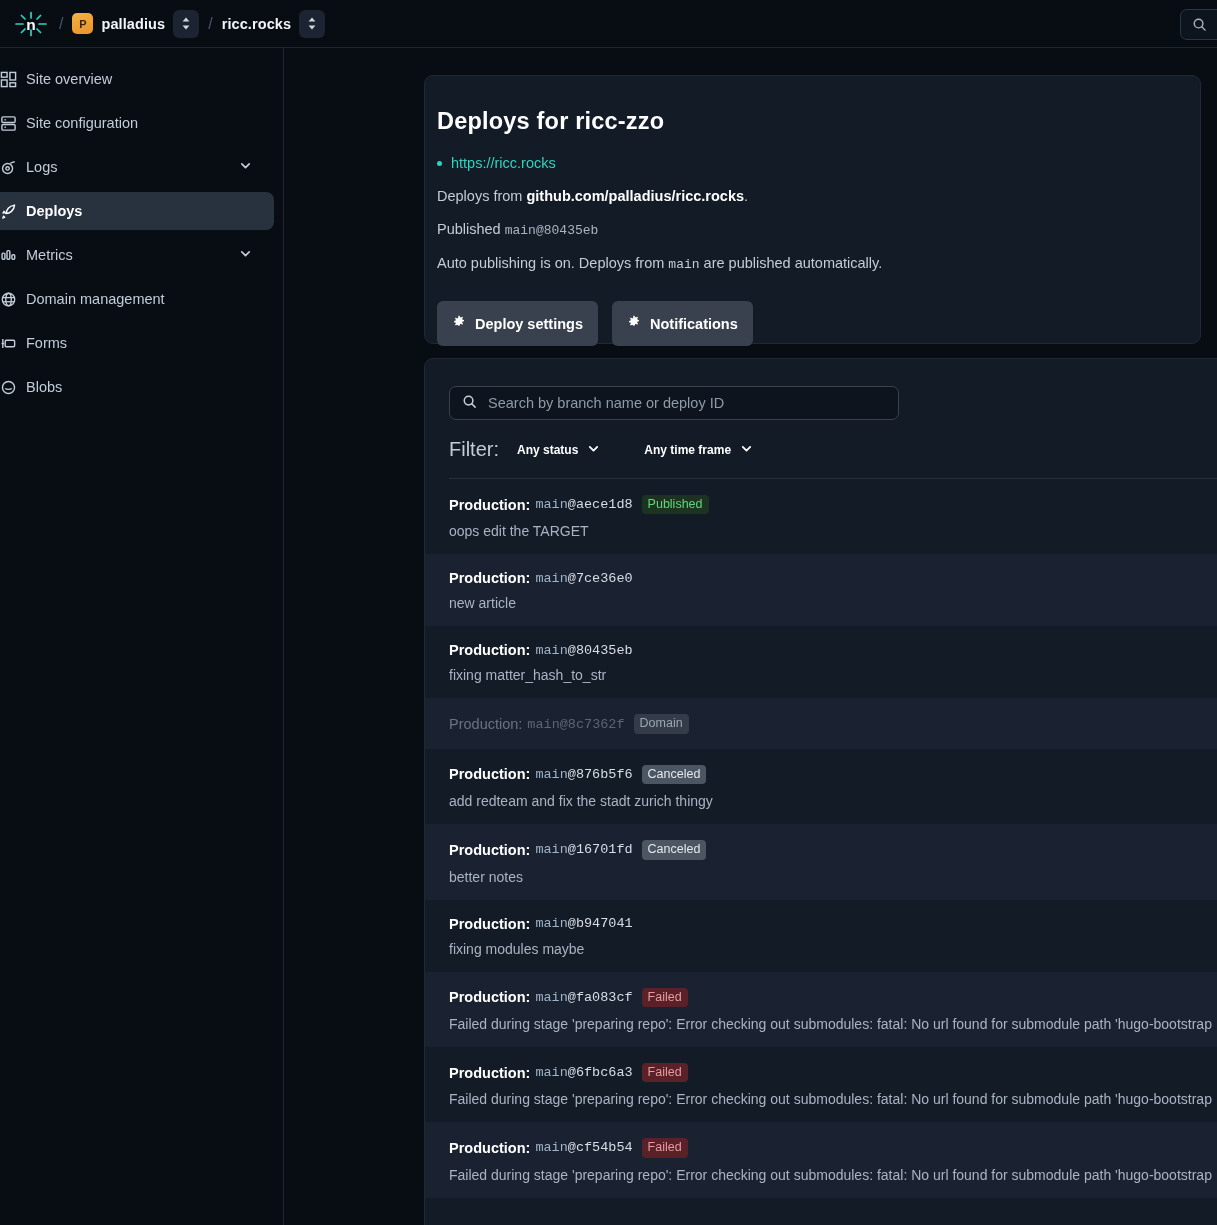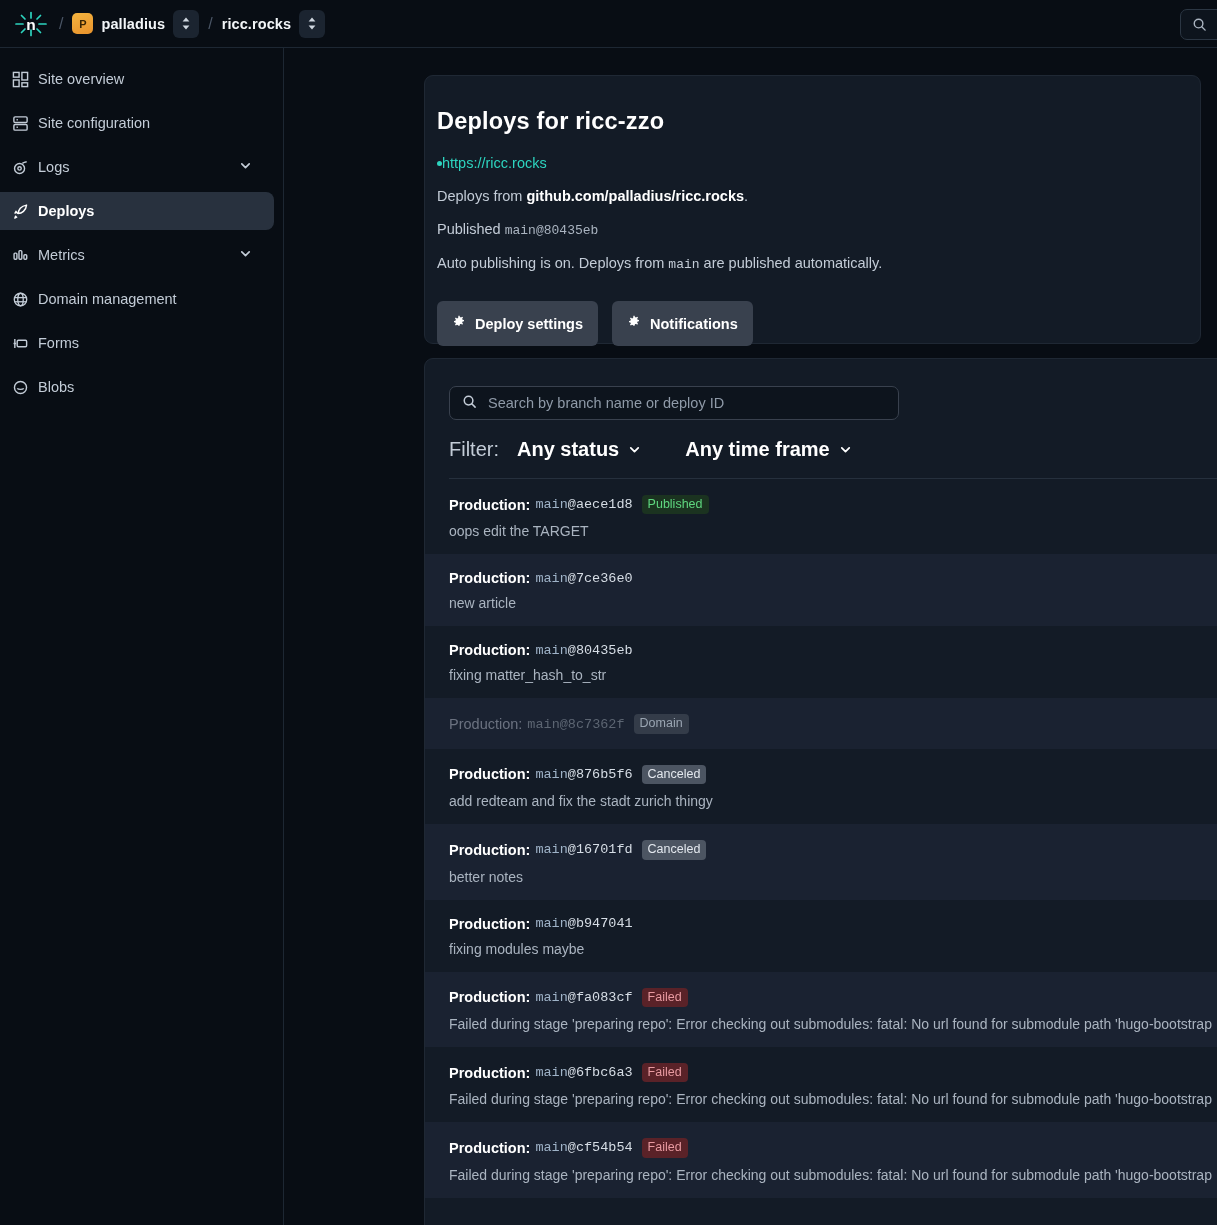--- a/index.html
+++ b/index.html
@@ -43,40 +43,40 @@
 
   
   .sidebar {
     position: absolute; top: 48px; left: 0; width: 284px; height: 1177px;
     background: #080d14; border-right: 1px solid #1d2733;
     padding-top: 12px;
   }
   .nav-item {
     position: relative; height: 38px; margin: 0 9px 6px 0;
     border-radius: 0 8px 8px 0;
-    display: flex; align-items: center; padding-left: 12px;
+    display: flex; align-items: center; padding-left: 0;
     color: #c3ccd7; font-size: 14.5px;
   }
   .nav-item .ico { width: 26px; display:flex; align-items:center; color:#c3ccd7; }
   .nav-item.active { background: #28313e; color: #ffffff; font-weight: bold; }
   .nav-item.active .ico { color: #ffffff; }
   .nav-item .chev { position: absolute; right: 22px; color: #c3ccd7; }
 
   
   .main { position: absolute; top: 48px; left: 284px; width: 933px; height: 1177px; }
 
   .card {
     position: absolute; background: #131b26;
     border: 1px solid #1f2834; border-radius: 9px;
   }
   #card-header { left: 140px; top: 27px; width: 777px; height: 269px; padding: 32px 0 0 12px; }
   #card-deploys { left: 140px; top: 310px; width: 860px; height: 900px; }
 
   .title { font-size: 23.5px; font-weight: bold; color: #ffffff; letter-spacing: .2px; }
-  .site-url-row { display: flex; align-items: center; margin-top: 20px; }
+  .site-url-row { display: flex; align-items: center; gap: 9px; margin-top: 20px; }
   .dot { width: 5px; height: 5px; border-radius: 50%; background: #2dd4bf; }
   .site-url { color: #2dd4bf; font-size: 14.5px; text-decoration: none; }
   .meta { font-size: 14.5px; color: #c3ccd7; margin-top: 17px; }
   .meta b { color: #ffffff; }
   .mono { font-family: "Liberation Mono", monospace; font-size: 13px; color: #aab4c0; }
   .mono.dark { color: #c3ccd7; }
 
   .btn-row { display: flex; gap: 14px; margin-top: 29px; }
   .btn {
     background: #39414e; border: none; border-radius: 6px;
@@ -95,21 +95,21 @@
   .search-box input {
     flex: 1; background: transparent; border: none; outline: none;
     color: #e5e9ef; font-size: 14.5px; font-family: "Liberation Sans", sans-serif;
   }
   .search-box input::placeholder { color: #8f9aa8; }
 
   .filter-row { display: flex; align-items: center; gap: 18px; padding: 18px 0 0 24px; }
   .filter-label { font-size: 20px; color: #c3ccd7; }
   .filter-sel {
     display: flex; align-items: center; gap: 9px;
-    font-size: 20px; font-weight: bold; color: #ffffff;
+    font-size: 12px; font-weight: bold; color: #ffffff;
   }
   .divider { height: 1px; background: #26303d; margin: 17px 0 0 24px; width: 836px; }
 
   .row { padding: 16px 0 15px 24px; }
   .row.alt { background: #1a2231; }
   .row-head { display: flex; align-items: center; gap: 0; flex-wrap: nowrap; }
   .env { font-size: 14.5px; font-weight: bold; color: #ffffff; }
   .env-colon { font-size: 14.5px; font-weight: bold; color: #ffffff; margin-right: 5px; }
   .commit { font-family: "Liberation Mono", monospace; font-size: 13.5px; color: #d6dde5; }
   .commit .branch { color: #9fb3c8; }

